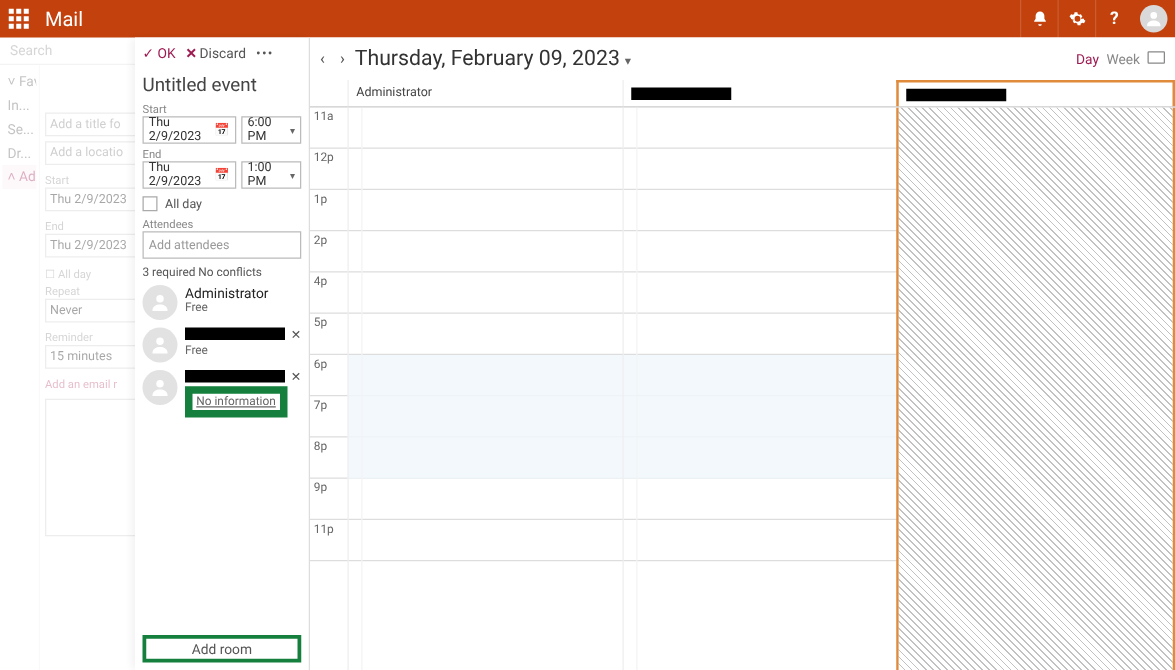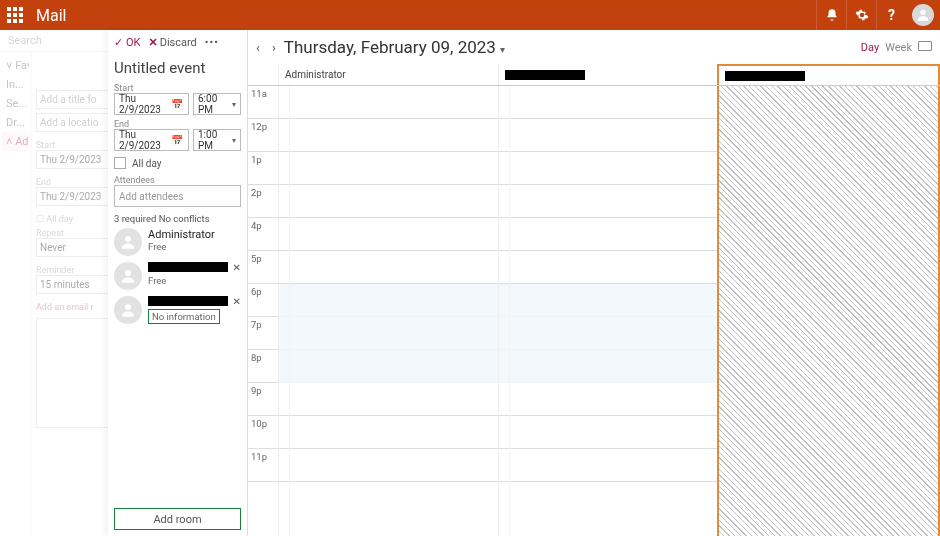--- a/index.html
+++ b/index.html
@@ -49,23 +49,23 @@
   .sa-allday .cb { width:12px; height:12px; border:1px solid #aaa; }
   .sa-attend-input { border:1px solid #bbb; height:22px; padding:0 4px; font-size:10px; color:#999; display:flex; align-items:center; }
   .sa-required { font-size:9.5px; color:#555; margin:6px 0 4px; }
   .sa-person { display:flex; align-items:flex-start; gap:6px; margin-bottom:6px; position:relative; }
   .sa-avatar { width:28px; height:28px; border-radius:50%; background:#e2e2e2; flex-shrink:0; display:flex; align-items:center; justify-content:center; }
   .sa-avatar svg { fill:#fff; }
   .sa-pinfo { flex:1; }
   .sa-pname { font-size:11px; color:#222; }
   .sa-pname.redacted { background:#000; height:10px; width:80px; display:inline-block; }
   .sa-pstat { font-size:9.5px; color:#666; }
-  .sa-pstat.noinfo { border:1px solid #15803d; padding:1px 3px; display:inline-block; }
+  .sa-pstat.noinfo { border:6px solid #15803d; padding:1px 3px; display:inline-block;text-decoration:underline; }
   .sa-premove { position:absolute; top:0; right:0; font-size:10px; color:#555; cursor:pointer; }
-  .sa-addroom { position:absolute; bottom:6px; left:6px; right:6px; border:1px solid #15803d; height:22px; display:flex; align-items:center; justify-content:center; font-size:11px; color:#555; cursor:pointer; background:#fff; }
+  .sa-addroom { position:absolute; bottom:6px; left:6px; right:6px; border:3px solid #15803d; height:22px; display:flex; align-items:center; justify-content:center; font-size:11px; color:#555; cursor:pointer; background:#fff; }
 
   
   .cal-panel { position:absolute; top:30px; left:248px; right:0; bottom:0; background:#fff; display:flex; flex-direction:column; }
   .cal-header { height:34px; display:flex; align-items:center; padding:0 8px; }
   .cal-nav { display:flex; align-items:center; gap:12px; }
   .cal-nav .arrow { font-size:13px; color:#555; cursor:pointer; }
   .cal-date { font-size:17px; font-weight:400; color:#333; margin-left:8px; }
   .cal-date .chev { font-size:10px; color:#666; margin-left:4px; }
   .cal-header .spacer { flex:1; }
   .cal-views { font-size:11px; display:flex; gap:6px; align-items:flex-start; }
@@ -299,23 +299,20 @@
         <div class="cal-row">
           <div class="cal-row-lbl">7p</div>
         </div>
         <div class="cal-row">
           <div class="cal-row-lbl">8p</div>
         </div>
         <div class="cal-row">
           <div class="cal-row-lbl">9p</div>
         </div>
         <div class="cal-row">
-          <div class="cal-row-lbl">10p</div>
-        </div>
-        <div class="cal-row">
           <div class="cal-row-lbl">11p</div>
         </div>
       </div>
     <div class="cal-highlight" style="left: 30px; width: 441.333px; top: 198px; height: 99px;"></div>
       <div class="cal-cells" id="cal-cells">
         <div class="cal-cell">
           <div class="inner-split"></div>
         </div>
         <div class="cal-cell">
           <div class="inner-split"></div>

